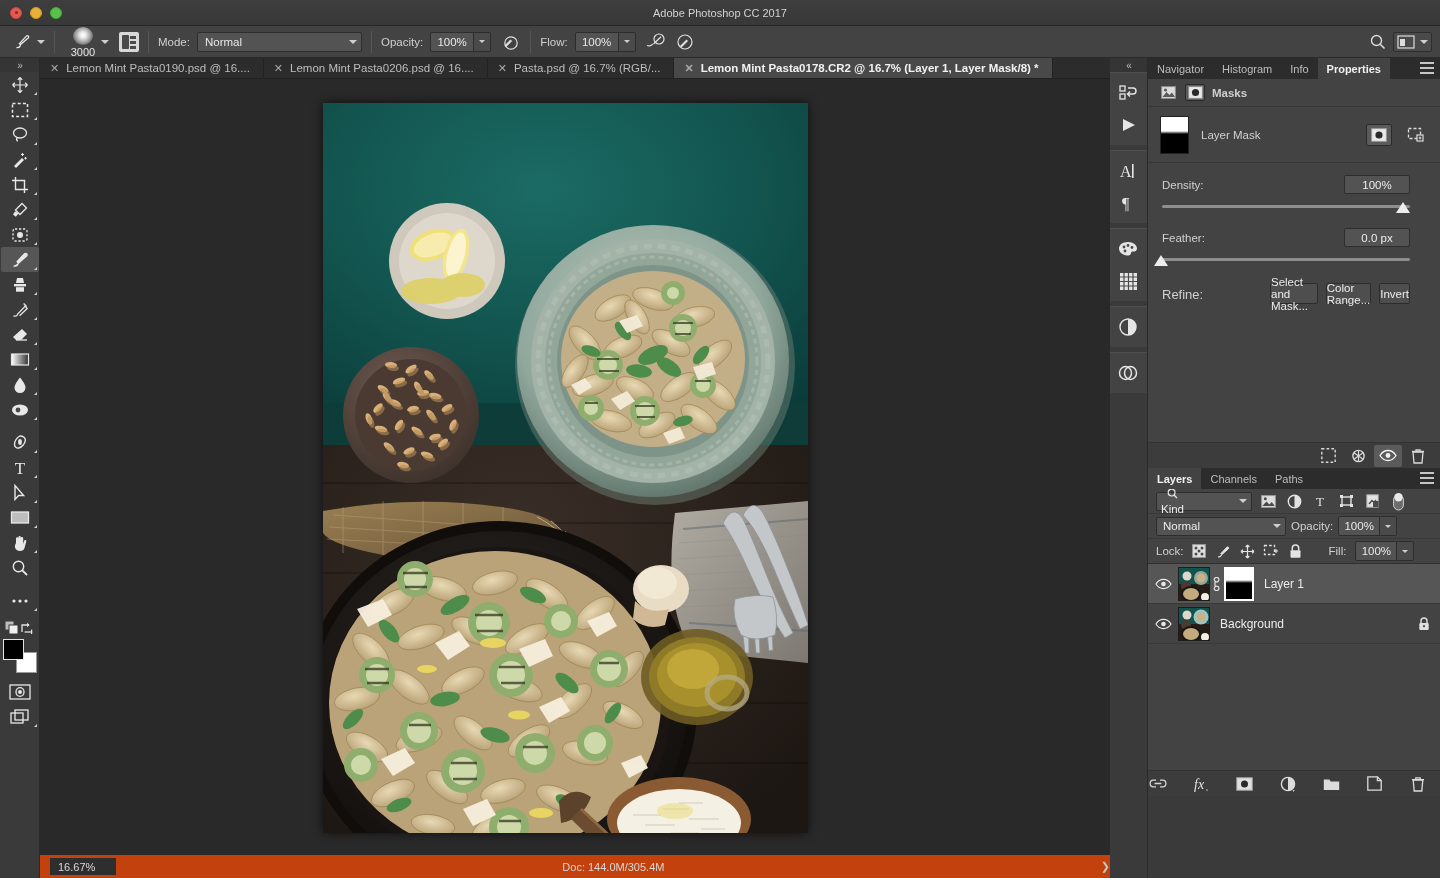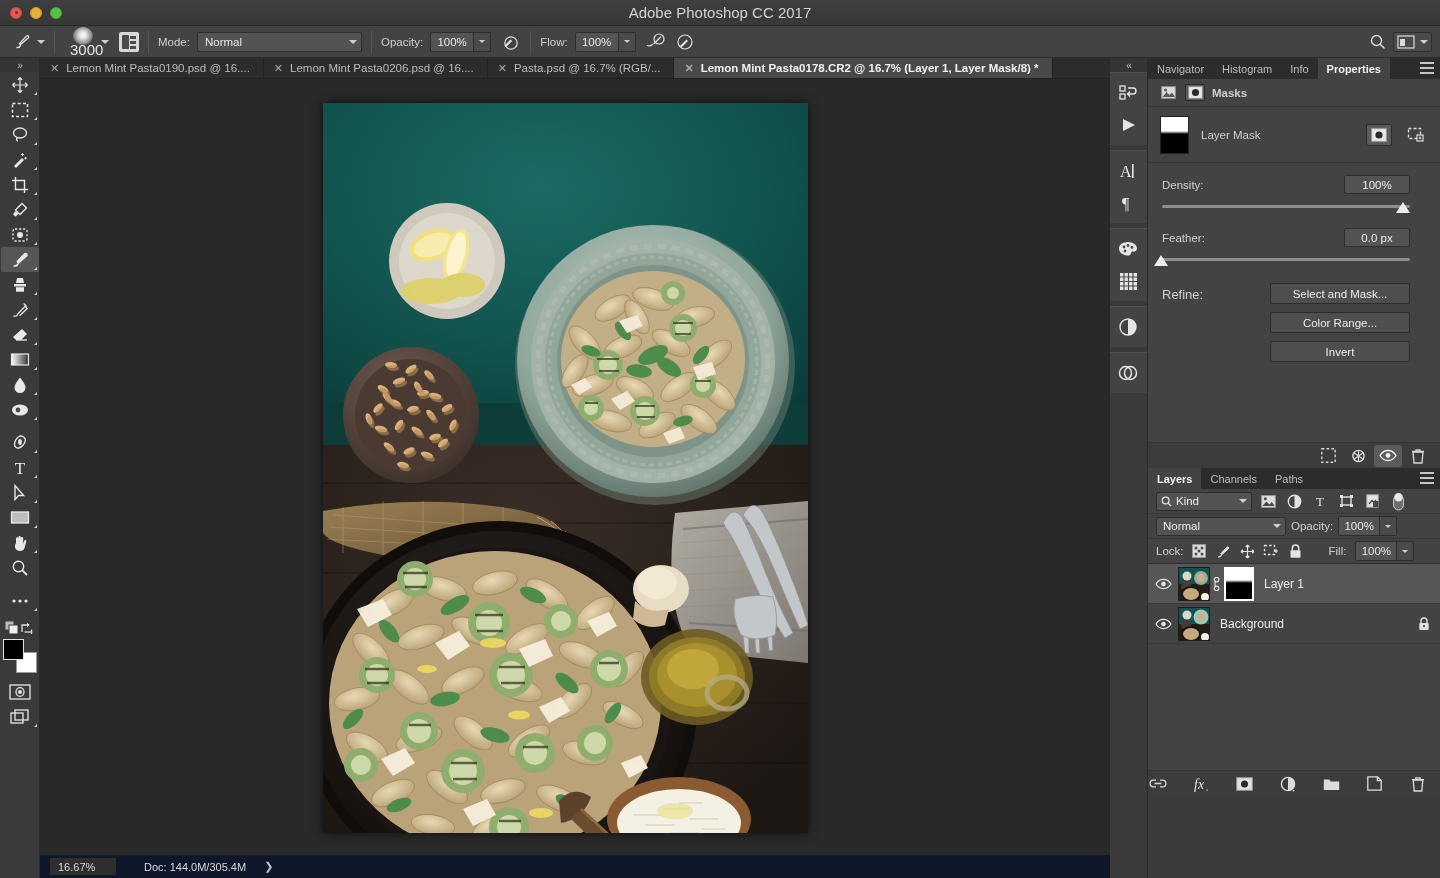--- a/index.html
+++ b/index.html
@@ -23,21 +23,21 @@
   .light { width: 12px; height: 12px; border-radius: 50%; }
   .light.red { background: #e05c52; border: 1px solid #c9483f; }
   .light.yellow { background: #e8b036; border: 1px solid #cf9a25; }
   .light.green { background: #57c14a; border: 1px solid #46a93c; }
   .light.red::after {
     content:''; display:block; width:3px; height:3px; border-radius:50%;
     background:#8a241c; margin: 3.5px auto;
   }
   .app-title {
     position: absolute; left: 0; right: 0; text-align: center;
-    color: #d2d2d2; font-size: 15px;
+    color: #d2d2d2; font-size: 11px;
   }
 
   
   .optionsbar {
     position: absolute; top: 26px; left: 0; width: 1440px; height: 32px;
     background: #434343; border-bottom: 1px solid #2a2a2a;
     display: flex; align-items: center; padding-left: 12px; gap: 0;
   }
   .ob-item { display: flex; align-items: center; height: 32px; }
   .ob-sep { width: 1px; height: 22px; background: #565656; margin: 0 9px; }
@@ -51,21 +51,21 @@
   .brushprev {
     width: 26px; height: 30px; position: relative; margin-left: 6px;
   }
   .brushdot {
     position:absolute; top:0px; left:3px; width:20px; height:18px;
     border-radius:50%;
     background: radial-gradient(ellipse at 50% 45%, #ffffff 0%, #e8e8e8 22%, #9a9a9a 55%, #5a5a5a 78%, #4a4a4a 100%);
   }
   .brushnum {
     position:absolute; bottom:-1px; left:0; width:26px; text-align:center;
-    color:#e4e4e4; font-size:15px;
+    color:#e4e4e4; font-size:11px;
   }
   .tpanel {
     width: 20px; height: 20px; background: #d8d8d8; border-radius: 2px;
     position: relative; margin-left: 10px;
   }
   .tpanel::before {
     content:''; position:absolute; left:3px; top:3px; width:7px; height:14px;
     background:#4a4a4a; border-radius:1px;
   }
   .tpanel::after {
@@ -134,22 +134,23 @@
     position: absolute; top: 79px; left: 40px; width: 1070px; height: 775px;
     background: #292929;
   }
   .doc {
     position: absolute; left: 283px; top: 24px; width: 485px; height: 730px;
     box-shadow: 0 0 9px rgba(0,0,0,0.65);
     background: #0d3b3b; overflow: hidden;
   }
   .statusbar {
     position: absolute; left: 40px; top: 854px; width: 1070px; height: 24px;
-    background: #0f172a; display: flex; align-items: center;
+    background: #c2410c; display: flex; align-items: center;
     border-top: 1px solid #2a2a2a;
+    justify-content: space-between;
   }
   .sb-zoom {
     width: 66px; height: 17px; background: #2e2e2e; margin-left: 10px;
     display: flex; align-items: center; padding-left: 8px;
     color: #d8d8d8; font-size: 11px;
   }
   .sb-doc { margin-left: 28px; color: #d8d8d8; font-size: 11px; }
   .sb-arrow { margin-left: 18px; color: #c5c5c5; font-size: 11px; }
 
   
@@ -206,21 +207,21 @@
   }
   .track { position:relative; height:14px; margin-top:8px; }
   .track .bar { position:absolute; top:3px; left:0; right:0; height:3px; background:#8e8e8e; border-radius:2px;}
   .thumbtri {
     position:absolute; top:0px; width:0; height:0;
     border-left:7px solid transparent; border-right:7px solid transparent;
     border-bottom:11px solid #ededed;
   }
   .refine { padding: 14px 30px 0 14px; display:flex; }
   .refine-lbl { color:#d0d0d0; font-size:13px; padding-top:4px; width:108px;}
-  .refine-btns { display:flex; flex-direction:column; gap:8px; flex:1; }
+  .refine-btns { display:flex; flex-direction:row; gap:8px; flex:1; }
   .btn {
     height:21px; background:#4e4e4e; border:1px solid #2c2c2c; border-radius:2px;
     display:flex; align-items:center; justify-content:center;
     color:#ececec; font-size:11.5px;
   }
   .props-footer {
     position:absolute; bottom:0; left:0; right:0; height:26px;
     background:#3c3c3c; border-top:1px solid #333;
     display:flex; align-items:center; justify-content:flex-end; padding-right:8px; gap:2px;
   }
@@ -1077,21 +1078,21 @@
         <div class="ptab">Paths</div>
         <span class="pmenu">
             <i></i>
             <i></i>
             <i></i>
           </span>
       </div>
 
       <div class="lyr-filter">
         <span class="kind-box">
-          <span style="display:flex;align-items:center;gap:4px;">
+          <span style="display:flex;align-items:center;gap:4px;flex-direction:column;">
             <svg width="11" height="11" viewBox="0 0 11 11">
                 <circle cx="4.6" cy="4.6" r="3.4" fill="none" stroke="#e8e8e8" stroke-width="1.2"></circle>
                 <path d="M7.2 7.2L10 10" stroke="#e8e8e8" stroke-width="1.3"></path>
               </svg>
             <span>Kind</span>
           </span>
           <span class="chev" style="margin:0"></span>
         </span>
         <span class="fil-icon">
           <svg width="15" height="13" viewBox="0 0 15 13">

